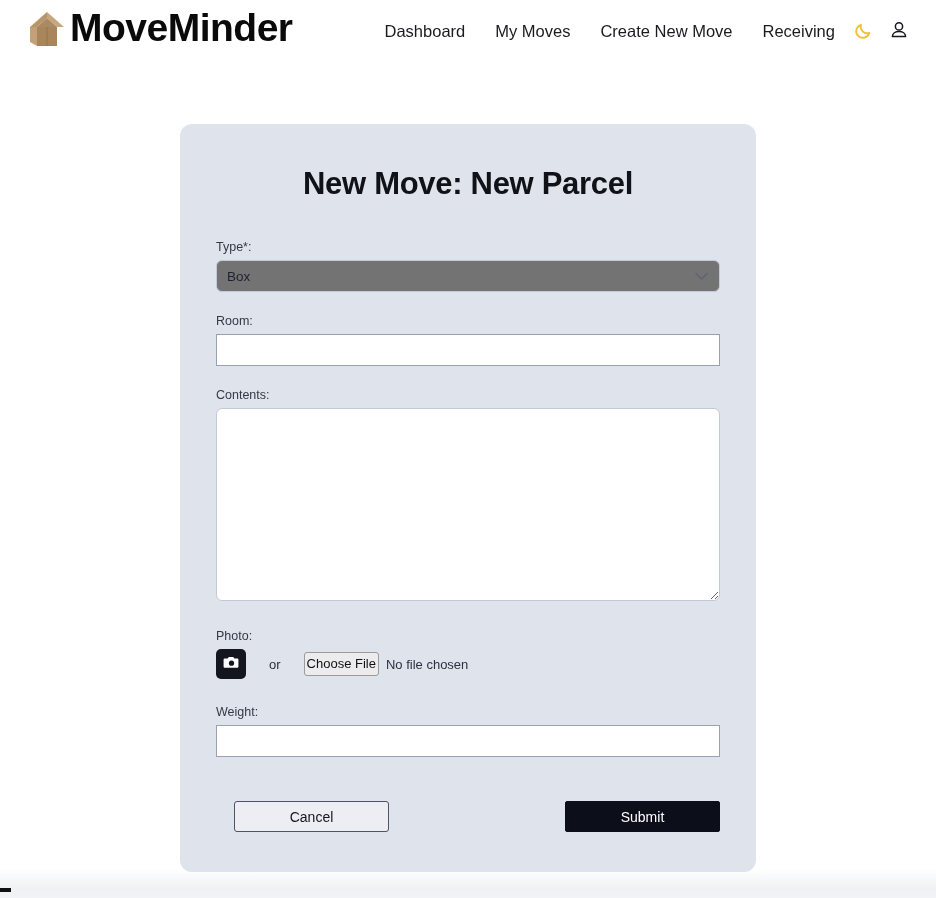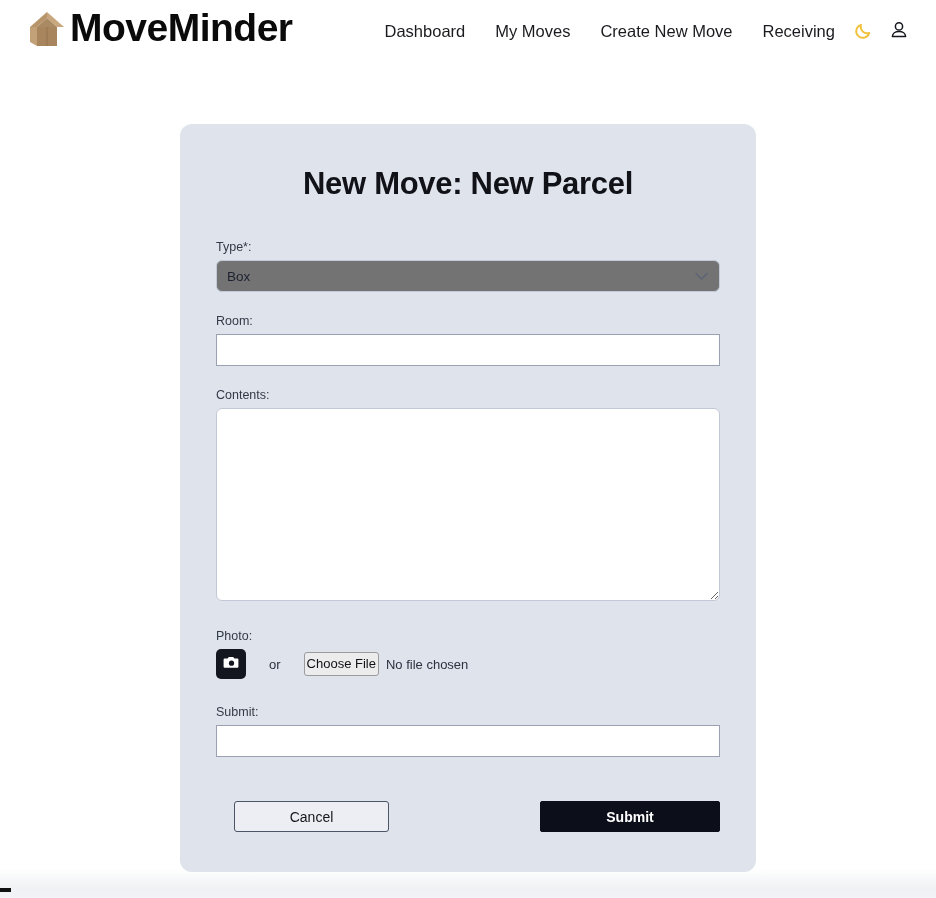--- a/index.html
+++ b/index.html
@@ -196,25 +196,25 @@
   .btn-cancel {
     width: 155px;
     height: 31px;
     background: #eceef3;
     color: #14161c;
     border: 1px solid #4c5565;
     border-radius: 3px;
     margin-left: 18px;
   }
   .btn-submit {
-    width: 180px;
+    width: 155px;
     height: 31px;
     background: #0c0e1a;
     color: #ffffff;
-    font-weight: bold;
+    font-weight: normal;
     border: 1px solid #0c0e1a;
     border-radius: 2px;
   }
 
   
   .bottom-band {
     position: absolute;
     left: 0;
     right: 0;
     bottom: 0;
@@ -324,21 +324,21 @@
           </button>
           <span class="or-text">or</span>
           <div class="file-pick">
             <button class="choose-file-btn">Choose File</button>
             <span class="file-status">No file chosen</span>
           </div>
         </div>
       </div>
 
       <div class="field field-weight">
-        <label class="field-label">Submit:</label>
+        <label class="field-label">Weight:</label>
         <input class="control" type="text" value="" style="">
       </div>
 
       <div class="actions">
         <button type="button" class="btn btn-cancel">Cancel</button>
         <button type="submit" class="btn btn-submit">Submit</button>
       </div>
 
     </form>
   </div>

